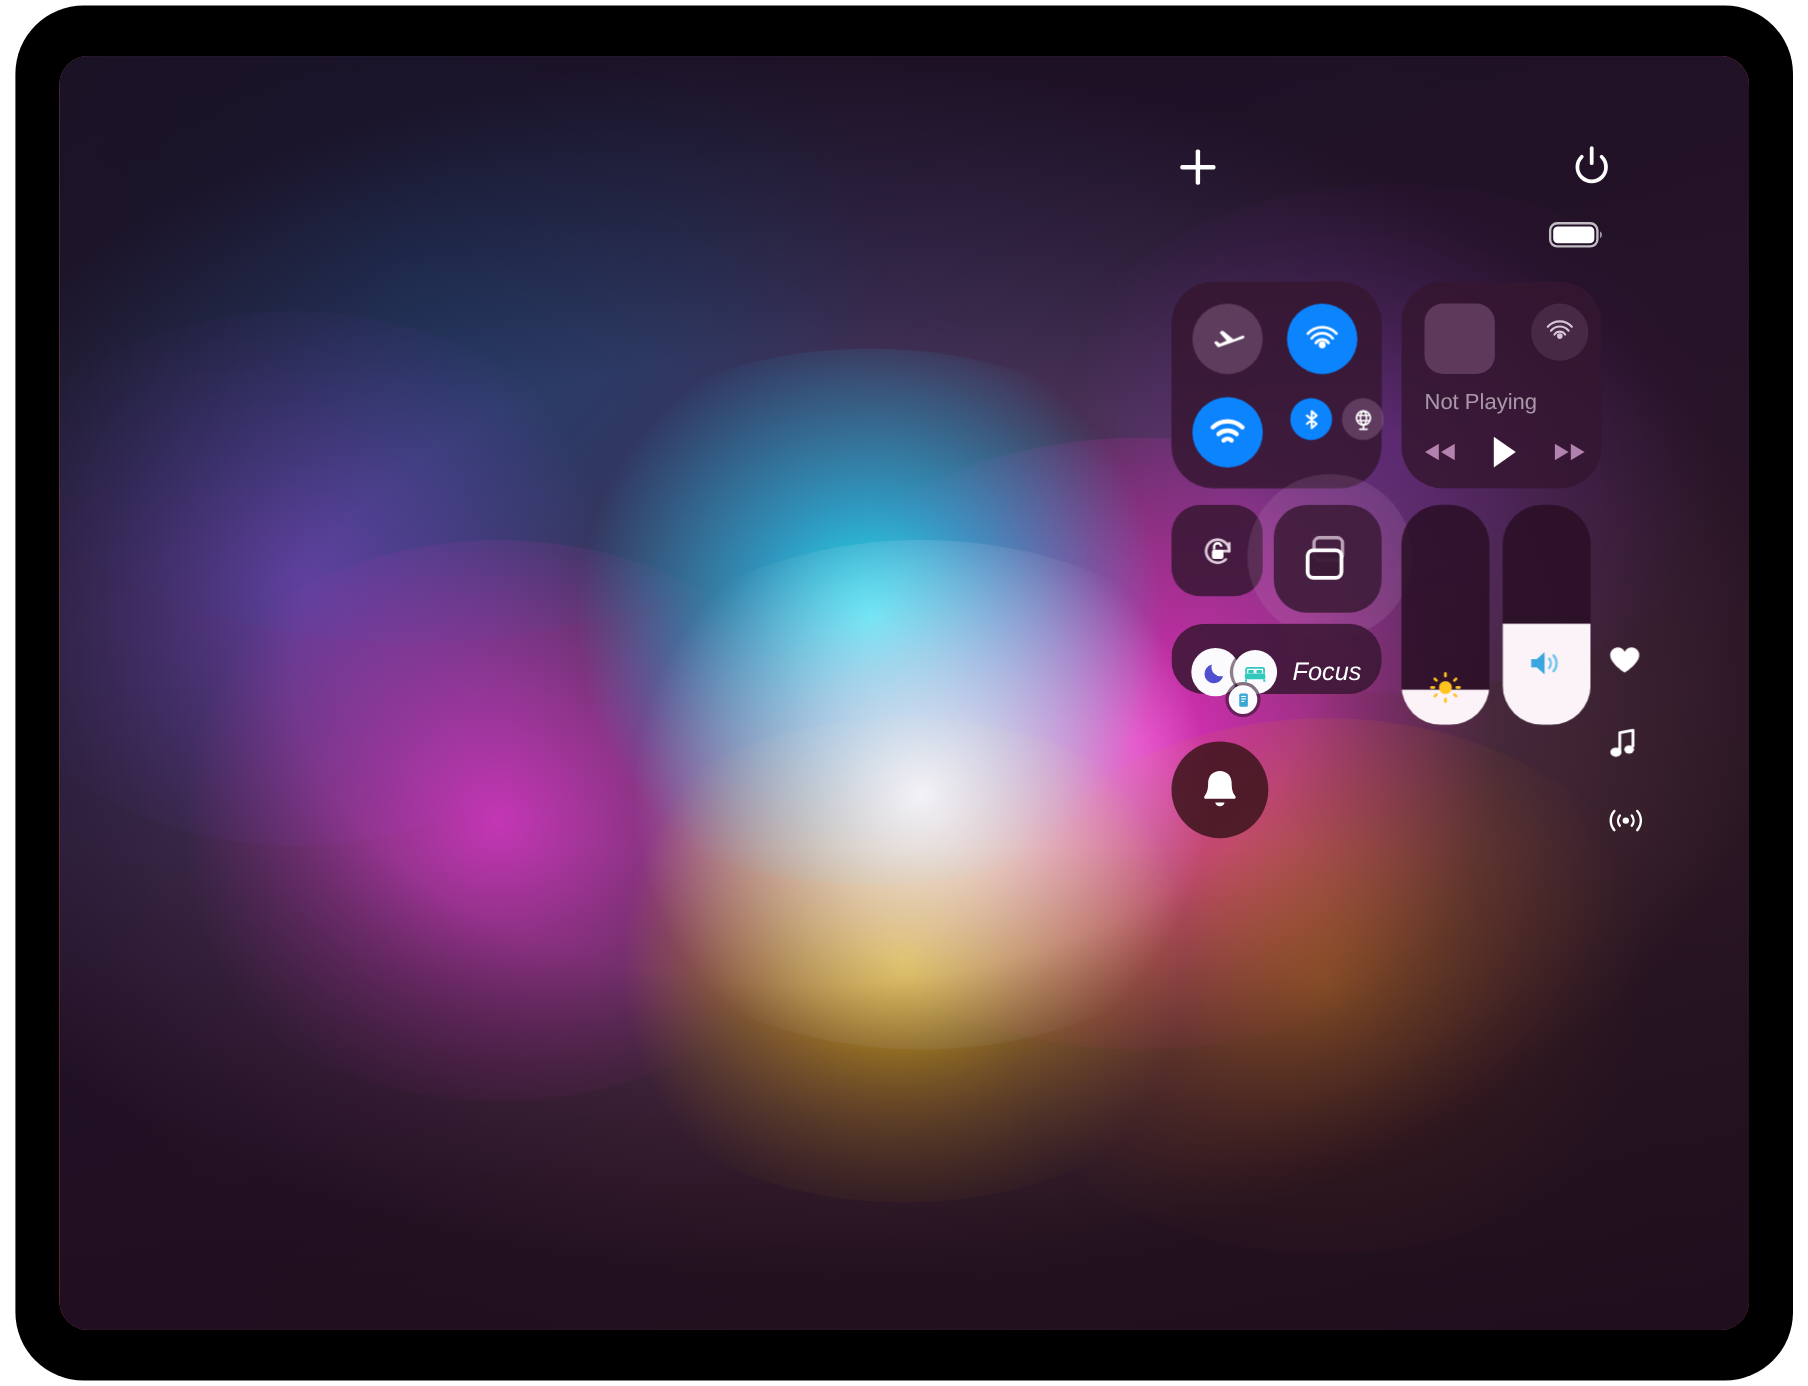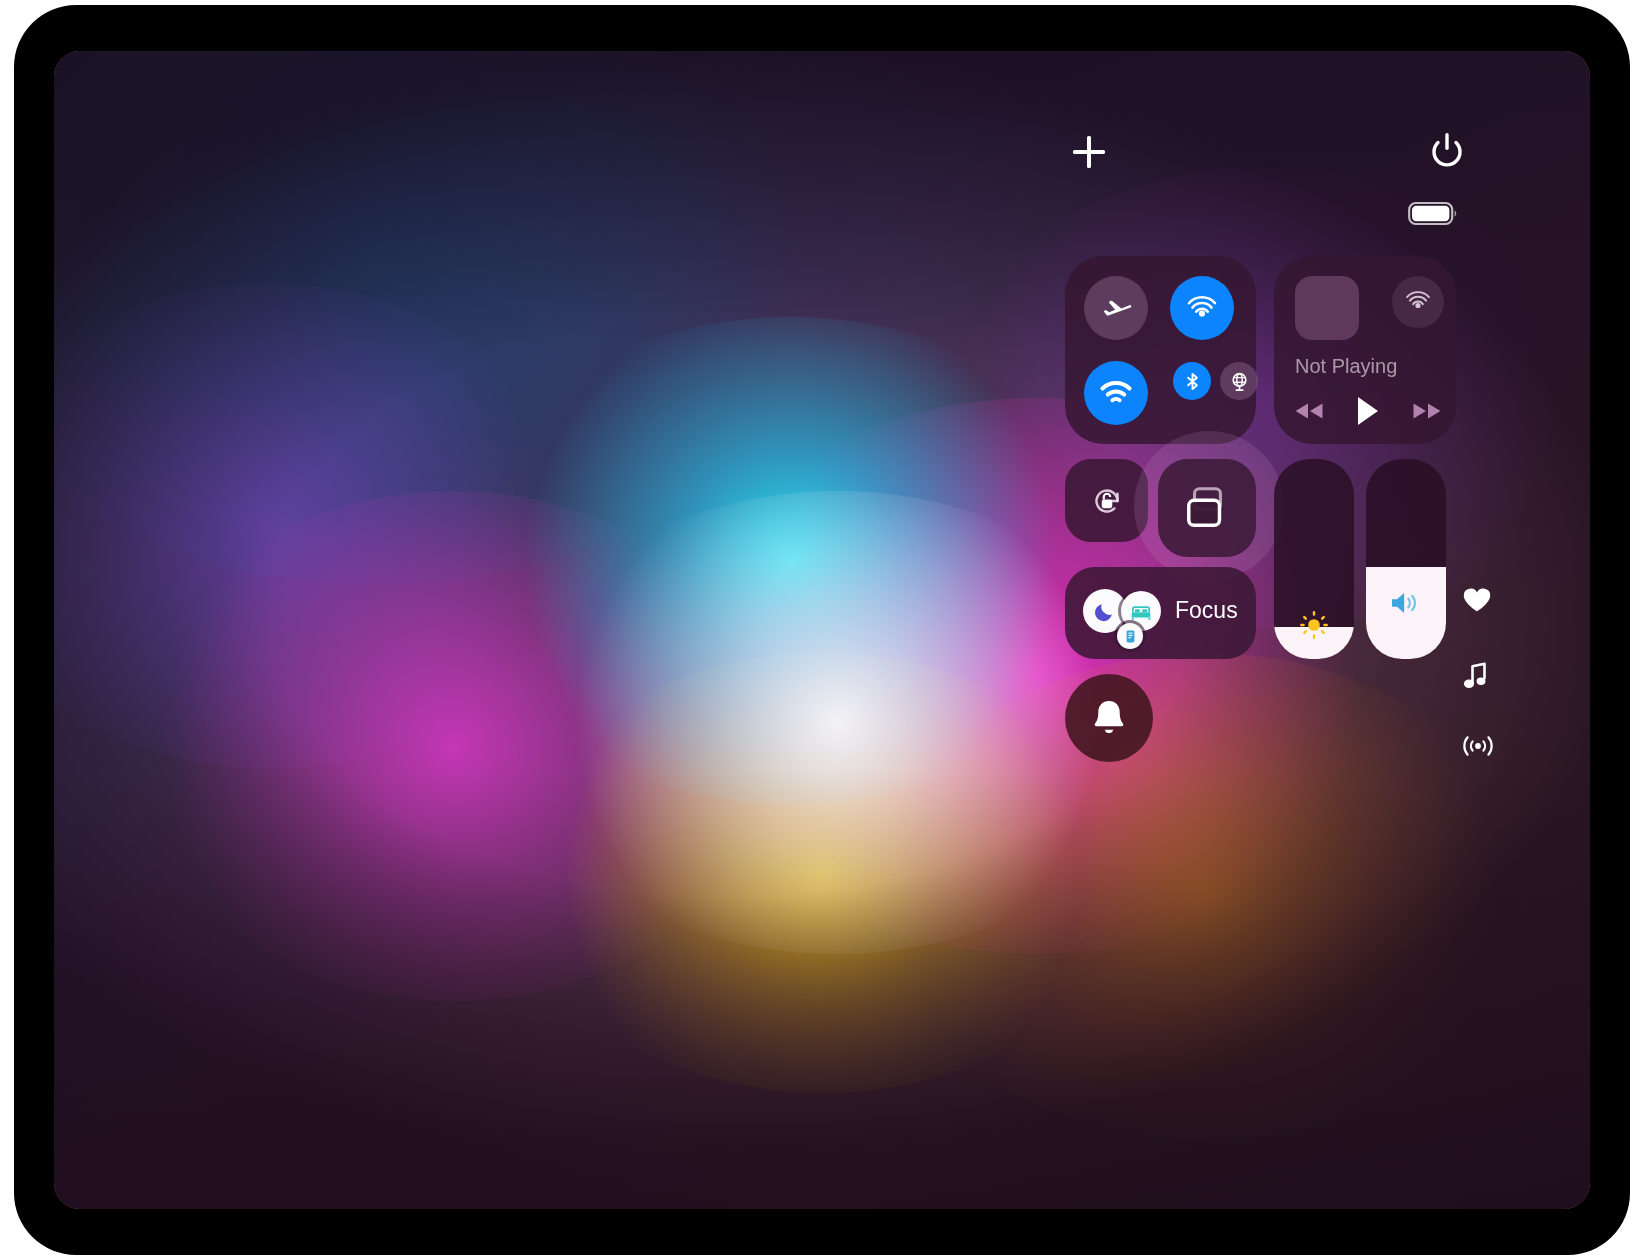--- a/index.html
+++ b/index.html
@@ -141,22 +141,23 @@
   #mirroring-glow {
     position: absolute; left: 1106px; top: 406px;
     width: 150px; height: 150px; border-radius: 50%;
     background: rgba(198,150,196,0.17);
     transform: translate(-26px,-26px);
     pointer-events: none;
   }
 
   
   #focus {
-    left: 1011px; top: 516px; width: 191px; height: 92px;
+    left: 1011px; top: 516px; width: 191px; height: 64px;
     border-radius: 30px;
+    font-style: italic;
   }
   .focus-moon {
     position: absolute; left: 18px; top: 22px;
     width: 44px; height: 44px; border-radius: 50%;
     background: #fbfbfd; display:flex; align-items:center; justify-content:center;
   }
   .focus-bed {
     position: absolute; left: 56px; top: 24px;
     width: 40px; height: 40px; border-radius: 50%;
     background: #fbfbfd; display:flex; align-items:center; justify-content:center;

